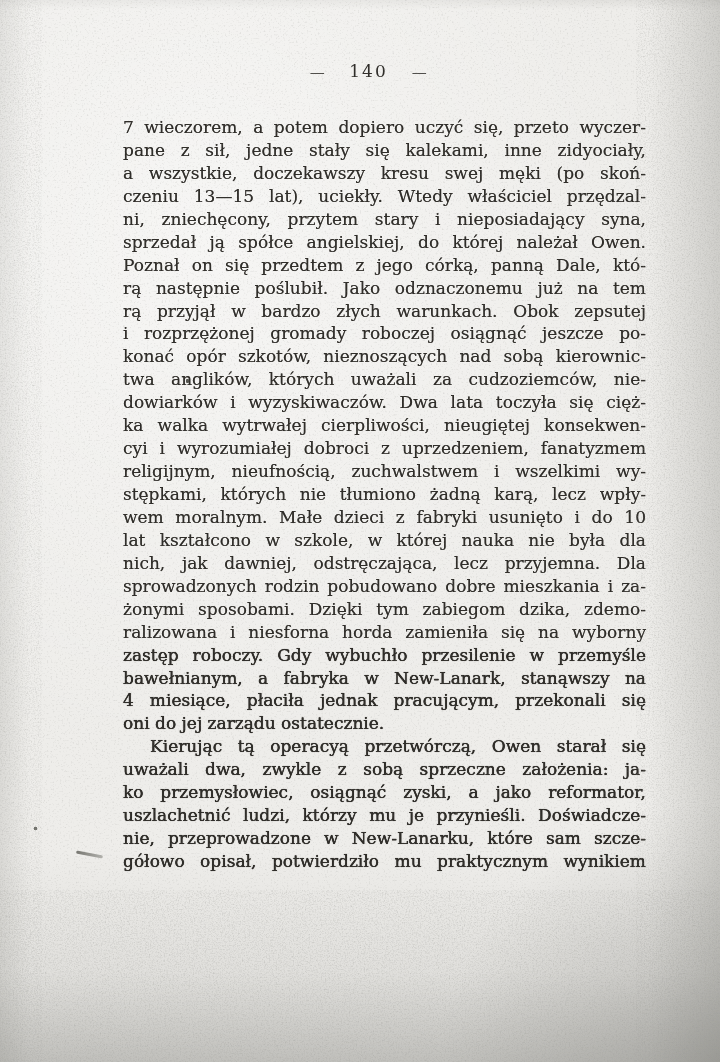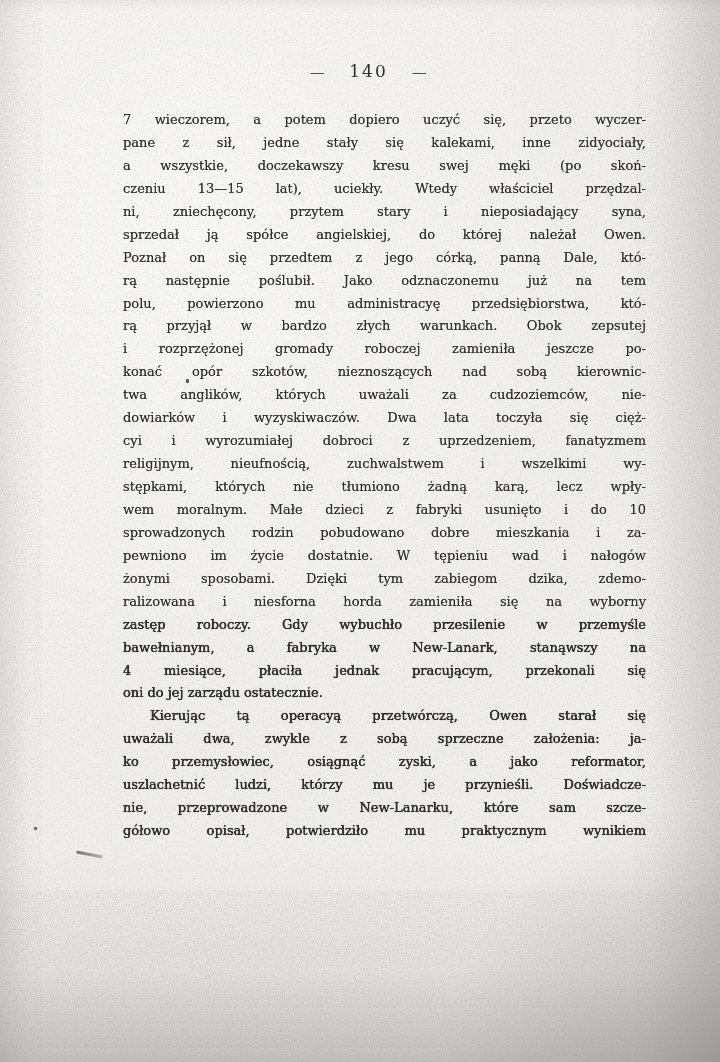--- a/index.html
+++ b/index.html
@@ -27,22 +27,22 @@
     top:61px;left:107px;width:523px;
     display:flex;justify-content:center;align-items:baseline;
     gap:24px;
     font-size:17px;
     letter-spacing:0.5px;
   }
   .header .num{letter-spacing:2px;}
   .header .dash{font-size:15px;opacity:0.85;}
   .textblock{
     position:absolute;
-    left:123px;top:109px;width:523px;
-    font-size:13px;
+    left:123px;top:116px;width:523px;
+    font-size:17px;
     line-height:22.95px;
     text-shadow:0 0 0.35px rgba(47,45,41,0.65);
   }
   .line{
     text-align:justify;
     text-align-last:justify;
     height:22.95px;
     overflow:visible;
   }
   .line.end{text-align-last:left;}
@@ -85,32 +85,33 @@
 
   <div class="textblock" id="textblock">
       <div class="line">7 wieczorem, a potem dopiero uczyć się, przeto wyczer-</div>
       <div class="line">pane z sił, jedne stały się kalekami, inne zidyociały,</div>
       <div class="line">a wszystkie, doczekawszy kresu swej męki (po skoń-</div>
       <div class="line">czeniu 13—15 lat), uciekły. Wtedy właściciel przędzal-</div>
       <div class="line">ni, zniechęcony, przytem stary i nieposiadający syna,</div>
       <div class="line">sprzedał ją spółce angielskiej, do której należał Owen.</div>
       <div class="line">Poznał on się przedtem z jego córką, panną Dale, któ-</div>
       <div class="line">rą następnie poślubił. Jako odznaczonemu już na tem</div>
-      <div class="line">polu, powierzono mu administracyę przedsiębiorstwa, któ-</div>
       <div class="line">rą przyjął w bardzo złych warunkach. Obok zepsutej</div>
-      <div class="line">i rozprzężonej gromady roboczej zamieniła jeszcze po-</div>
+      <div class="line">i rozprzężonej gromady roboczej osiągnąć jeszcze po-</div>
       <div class="line">konać opór szkotów, nieznoszących nad sobą kierownic-</div>
       <div class="line">twa anglików, których uważali za cudzoziemców, nie-</div>
       <div class="line">dowiarków i wyzyskiwaczów. Dwa lata toczyła się cięż-</div>
+      <div class="line">ka walka wytrwałej cierpliwości, nieugiętej konsekwen-</div>
       <div class="line">cyi i wyrozumiałej dobroci z uprzedzeniem, fanatyzmem</div>
       <div class="line">religijnym, nieufnością, zuchwalstwem i wszelkimi wy-</div>
       <div class="line">stępkami, których nie tłumiono żadną karą, lecz wpły-</div>
       <div class="line">wem moralnym. Małe dzieci z fabryki usunięto i do 10</div>
+      <div class="line">lat kształcono w szkole, w której nauka nie była dla</div>
+      <div class="line">nich, jak dawniej, odstręczająca, lecz przyjemna. Dla</div>
       <div class="line">sprowadzonych rodzin pobudowano dobre mieszkania i za-</div>
-      <div class="line">pewniono im życie dostatnie. W tępieniu wad i nałogów</div>
       <div class="line">żonymi sposobami. Dzięki tym zabiegom dzika, zdemo-</div>
       <div class="line">ralizowana i niesforna horda zamieniła się na wyborny</div>
       <div class="line heavy">zastęp roboczy. Gdy wybuchło przesilenie w przemyśle</div>
       <div class="line heavy">bawełnianym, a fabryka w New-Lanark, stanąwszy na</div>
       <div class="line heavy">4 miesiące, płaciła jednak pracującym, przekonali się</div>
       <div class="line end heavy">oni do jej zarządu ostatecznie.</div>
       <div class="line indent heavy">Kierując tą operacyą przetwórczą, Owen starał się</div>
       <div class="line heavy">uważali dwa, zwykle z sobą sprzeczne założenia: ja-</div>
       <div class="line heavy">ko przemysłowiec, osiągnąć zyski, a jako reformator,</div>
       <div class="line heavy">uszlachetnić ludzi, którzy mu je przynieśli. Doświadcze-</div>

